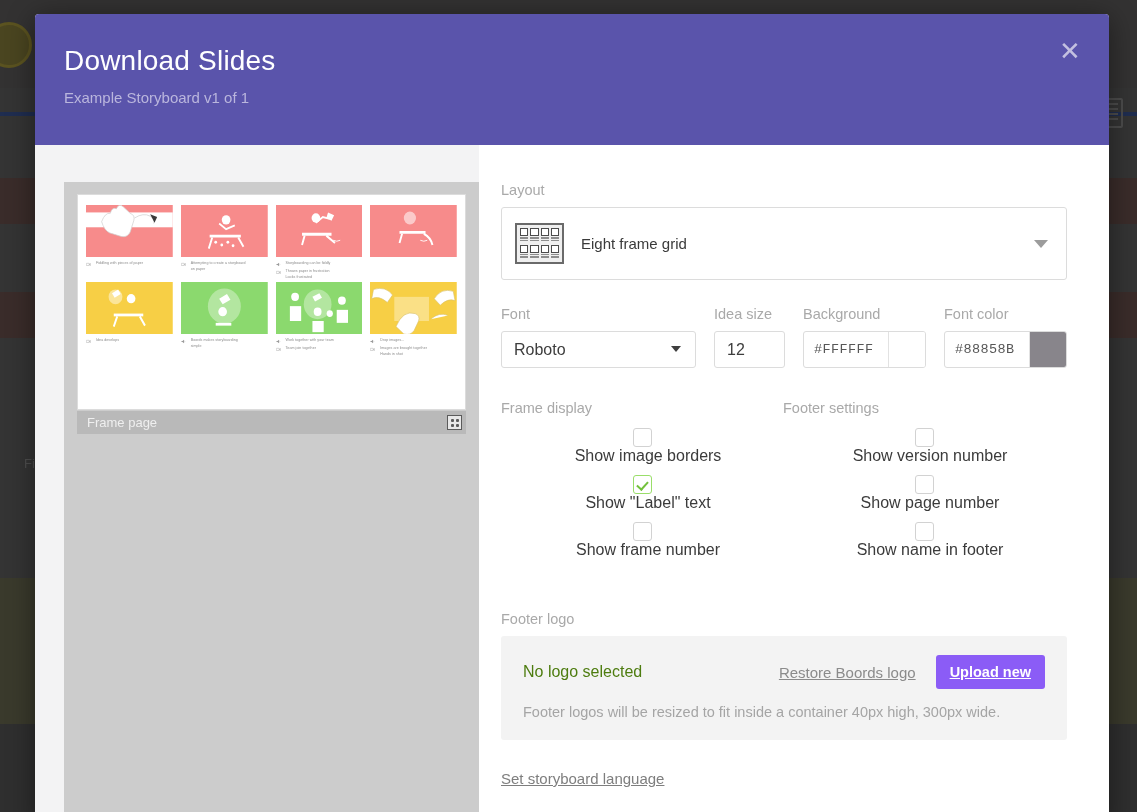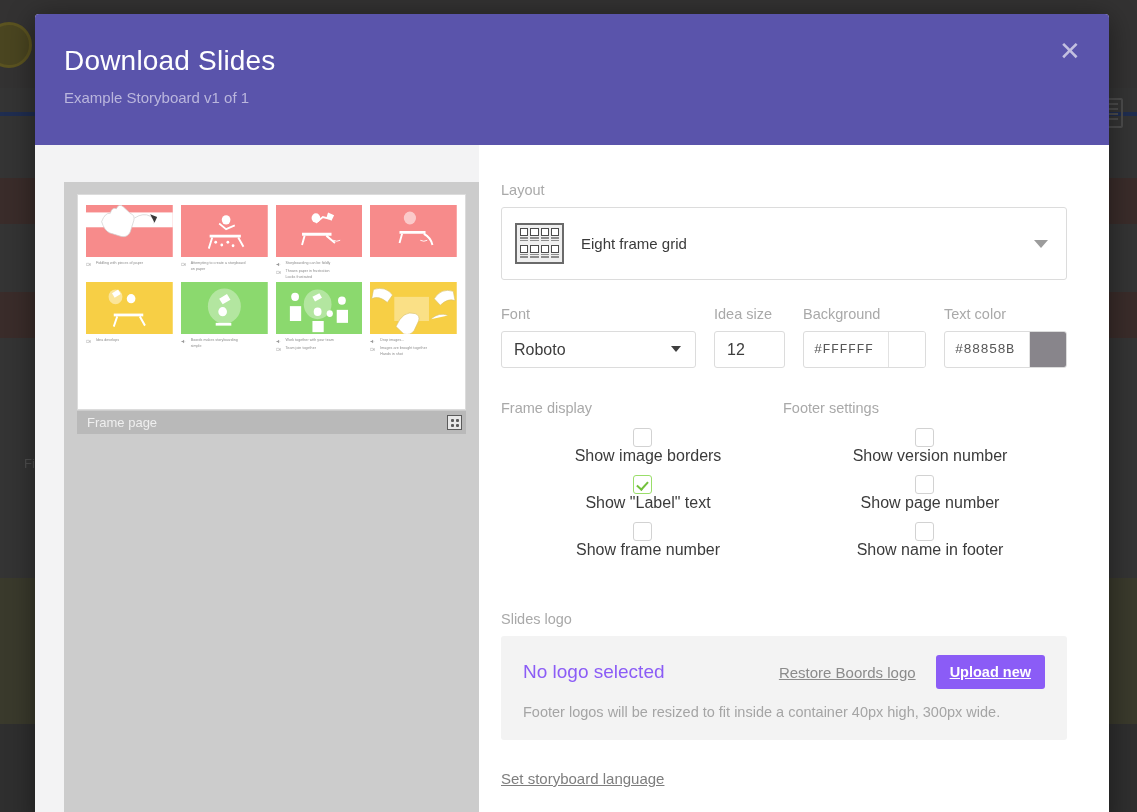--- a/index.html
+++ b/index.html
@@ -248,21 +248,21 @@
   }
   .chk-label { margin-left:12px; font-size:16px; color:#3b3b3b; }
 
   .footer-logo-sec { margin-top:42px; }
   .logo-panel {
     background:#f3f3f3;
     border-radius:3px;
     padding:19px 22px 20px 22px;
   }
   .logo-top { display:flex; align-items:center; }
-  .no-logo { color:#8b5cf6; font-size:19px; flex:1; }
+  .no-logo { color:#4d7c0f; font-size:16px; flex:1; }
   .restore-link {
     color:#8b8b8b; font-size:15px;
     text-decoration:underline;
     margin-right:20px; cursor:pointer;
   }
   .upload-btn {
     background:#18b3ef; color:#fff;
     font-size:14.5px; font-weight:bold;
     border:none; border-radius:3px;
     padding:9px 14px; cursor:pointer;
@@ -607,21 +607,21 @@
 
         <div class="fld bg">
           <div class="field-label">Background</div>
           <div class="color-field">
             <span class="hex">#FFFFFF</span>
             <span class="swatch" id="bg-swatch" style="background: rgb(255, 255, 255);"></span>
           </div>
         </div>
 
         <div class="fld tc">
-          <div class="field-label">Text color</div>
+          <div class="field-label">Font color</div>
           <div class="color-field">
             <span class="hex">#88858B</span>
             <span class="swatch" id="tc-swatch" style="background: rgb(136, 133, 139);"></span>
           </div>
         </div>
       </div>
 
       <div class="checks-wrap">
         <div class="checks-col">
           <div class="group-label">Frame display</div>
@@ -653,21 +653,21 @@
               </div>
               <div class="chk-row">
                 <span class="chk"></span>
                 <span class="chk-label">Show name in footer</span>
               </div>
             </div>
         </div>
       </div>
 
       <div class="footer-logo-sec">
-        <div class="field-label">Slides logo</div>
+        <div class="field-label">Footer logo</div>
         <div class="logo-panel">
           <div class="logo-top">
             <span class="no-logo">No logo selected</span>
             <span class="restore-link">Restore Boords logo</span>
             <button class="upload-btn" style="background: #8b5cf6; text-decoration: underline;">Upload new</button>
           </div>
           <div class="logo-note">Footer logos will be resized to fit inside a container 40px high, 300px wide.</div>
         </div>
       </div>
 

